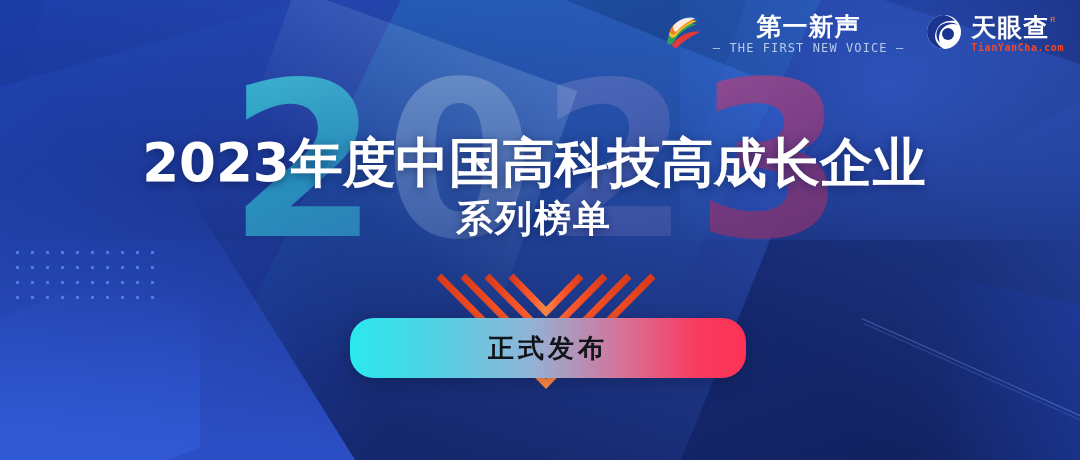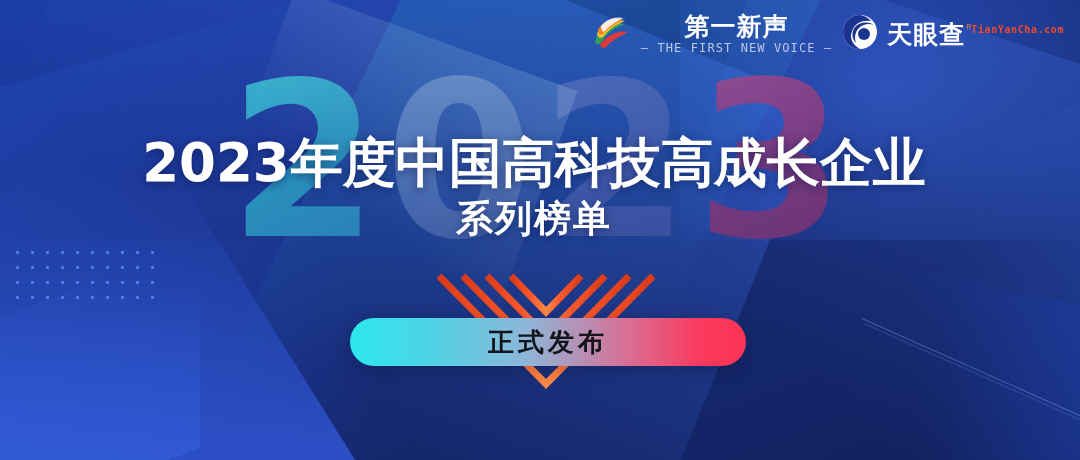--- a/index.html
+++ b/index.html
@@ -204,21 +204,21 @@
     margin-top: 6px;
     letter-spacing: 2px;
   }
 
   
   .pill {
     position: absolute;
     left: 350px;
     top: 318px;
     width: 396px;
-    height: 48px;
+    height: 60px;
     border-radius: 24px;
     background: linear-gradient(90deg, #2ce8ee 0%, #49d6e6 18%, #8fb5d8 45%, #d96f95 70%, #f93a5e 88%, #fb3356 100%);
     box-shadow: 0 4px 18px rgba(0,0,0,.22);
     display: flex;
     align-items: center;
     justify-content: center;
   }
   .pill-label {
     font-size: 26px;
     font-weight: 700;
@@ -227,21 +227,21 @@
     font-family: "DejaVu Sans", "Liberation Sans", sans-serif;
   }
 
   
   .logos {
     position: absolute;
     right: 16px;
     top: 12px;
     display: flex;
     align-items: center;
-    gap: 8px;
+    gap: 20px;
   }
   .logo { display: flex; align-items: center; gap: 7px; }
 
   .logo-mark { display: block; }
 
   .fnv-text { display: flex; flex-direction: column; align-items: center; line-height: 1; }
   .fnv-cn {
     color: #ffffff;
     font-size: 25px;
     font-weight: 700;
@@ -250,21 +250,21 @@
   }
   .fnv-en {
     color: #b9c9e8;
     font-size: 12px;
     letter-spacing: 1.1px;
     margin-top: 3px;
     white-space: nowrap;
     font-family: "DejaVu Sans Mono", "Liberation Mono", monospace;
   }
 
-  .tyc-text { display: flex; flex-direction: row; align-items: flex-start; line-height: 1; }
+  .tyc-text { display: flex; flex-direction: column; align-items: flex-start; line-height: 1; }
   .tyc-cn-wrap { display: flex; align-items: flex-start; }
   .tyc-cn {
     color: #ffffff;
     font-size: 25px;
     font-weight: 700;
     letter-spacing: 1px;
     font-family: "DejaVu Sans", "Liberation Sans", sans-serif;
   }
   .tyc-r {
     color: #ff8a3c;

